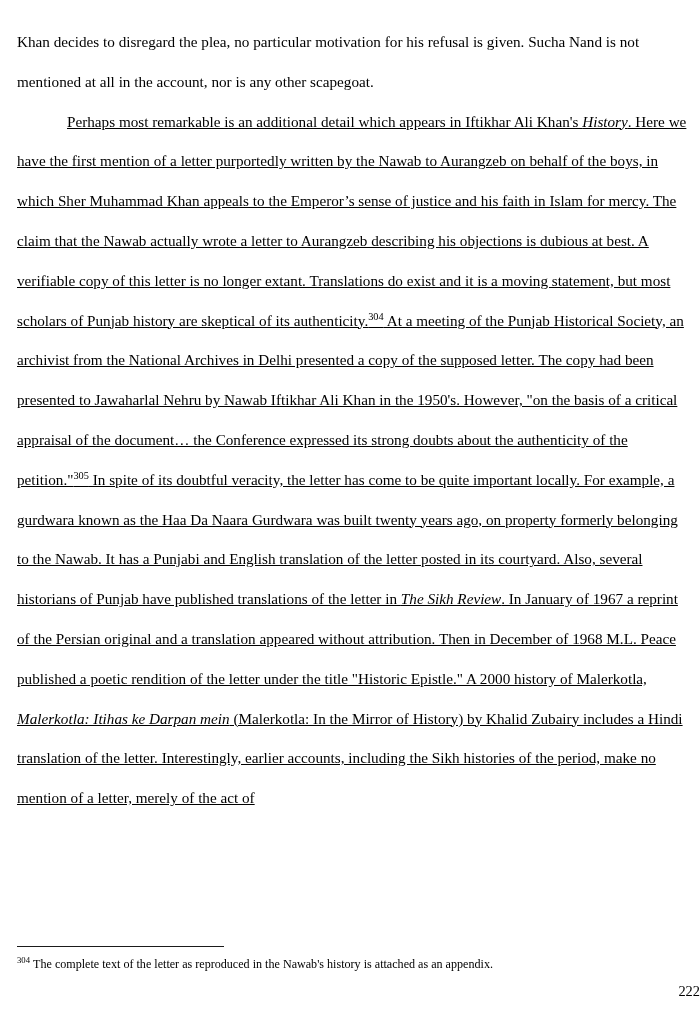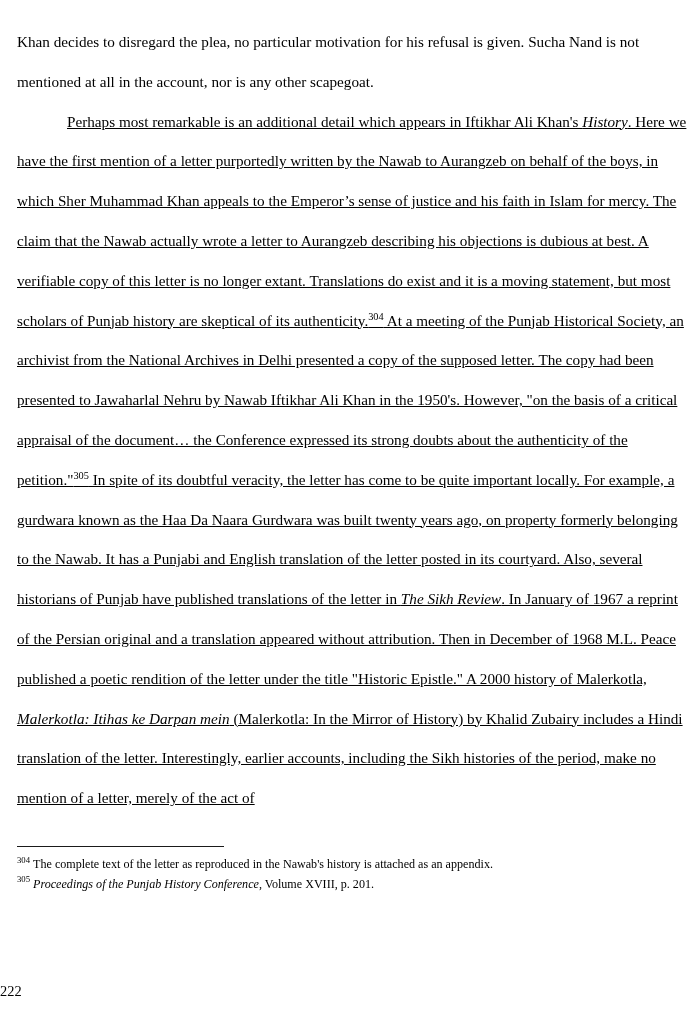--- a/index.html
+++ b/index.html
@@ -44,21 +44,21 @@
     font-style: italic;
   }
   sup {
     font-size: 0.68em;
     vertical-align: super;
     line-height: 0;
   }
   .footnote-area {
     position: absolute;
     left: 17px;
-    top: 846px;
+    top: 946px;
     width: 670px;
   }
   .footnote-rule {
     width: 207px;
     height: 0;
     border-top: 1.3px solid #1a1a1a;
     margin: 0 0 8px 0;
   }
   .footnote {
     font-size: 12.1px;
@@ -70,36 +70,35 @@
     font-size: 0.72em;
     vertical-align: super;
     line-height: 0;
     margin-right: 3px;
   }
   .page-number {
     position: absolute;
     left: 0;
     top: 982px;
     width: 700px;
-    text-align: left;
+    text-align: right;
     font-size: 14.4px;
     line-height: 18px;
   }
 </style>
 </head>
 <body>
 
 <div class="page">
 
   <div class="body-text">
     <p class="para" id="para-0"><span>Khan decides to disregard the plea, no particular motivation for his refusal is given.  Sucha Nand is not mentioned at all in the account, nor is any other scapegoat.</span></p>
     <p class="para indented" id="para-1"><span>Perhaps most remarkable is an additional detail which appears in Iftikhar Ali Khan's </span><span class="ital">History</span><span>.  Here we have the first mention of a letter purportedly written by the Nawab to Aurangzeb on behalf of the boys, in which Sher Muhammad Khan appeals to the Emperor’s sense of justice and his faith in Islam for mercy.  The claim that the Nawab actually wrote a letter to Aurangzeb describing his objections is dubious at best.  A verifiable copy of this letter is no longer extant.  Translations do exist and it is a moving statement, but most scholars of Punjab history are skeptical of its authenticity.</span><sup>304</sup><span>  At a meeting of the Punjab Historical Society, an archivist from the National Archives in Delhi presented a copy of the supposed letter.  The copy had been presented to Jawaharlal Nehru by Nawab Iftikhar Ali Khan in the 1950's.  However, "on the basis of a critical appraisal of the document… the Conference expressed its strong doubts about the authenticity of the petition."</span><sup>305</sup><span>  In spite of its doubtful veracity, the letter has come to be quite important locally.  For example, a gurdwara known as the Haa Da Naara Gurdwara was built twenty years ago, on property formerly belonging to the Nawab.  It has a Punjabi and English translation of the letter posted in its courtyard.  Also, several historians of Punjab have published translations of the letter in </span><span class="ital">The Sikh Review</span><span>.  In January of 1967 a reprint of the Persian original and a translation appeared without attribution.  Then in December of 1968 M.L. Peace published a poetic rendition of the letter under the title "Historic Epistle."  A 2000 history of Malerkotla, </span><span class="ital">Malerkotla: Itihas ke Darpan mein</span><span> (Malerkotla: In the Mirror of History) by Khalid Zubairy includes a Hindi translation of the letter.  Interestingly, earlier accounts, including the Sikh histories of the period, make no mention of a letter, merely of the act of</span></p>
   </div>
 
   <div class="footnote-area">
     <div class="footnote-rule"></div>
     <p class="footnote" id="footnote-0"><span class="fn-num">304</span><span>The complete text of the letter as reproduced in the Nawab's history is attached as an appendix.</span></p>
-    <p class="footnote" id="footnote-1"><span class="fn-num">305</span><span class="ital">Proceedings of the Punjab History Conference</span><span>, Volume XVIII, p. 201.</span></p>
   </div>
 
   <div class="page-number">222</div>
 
 </div>
 
 </body></html>

